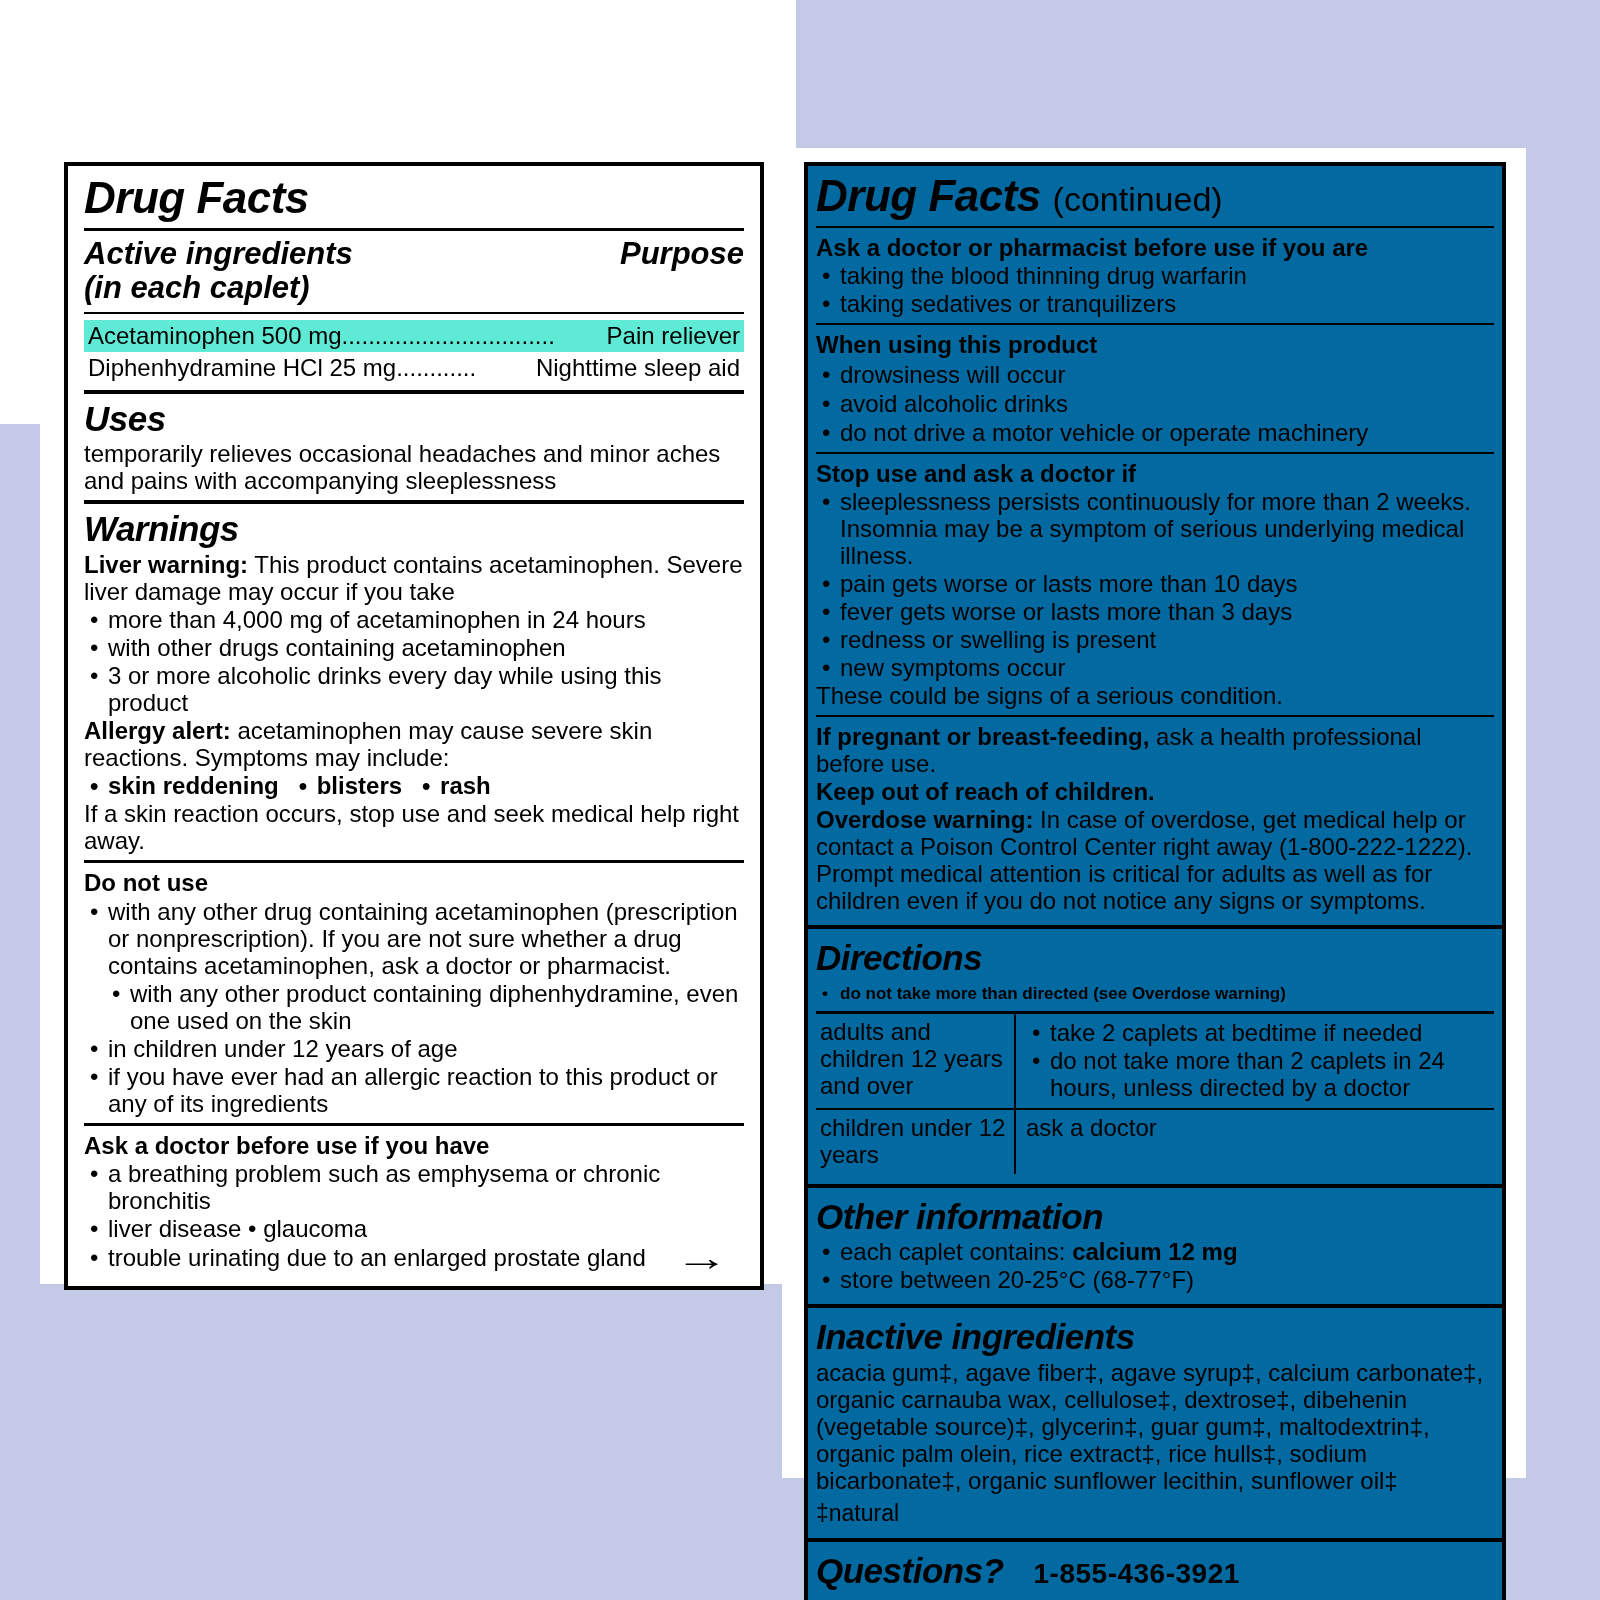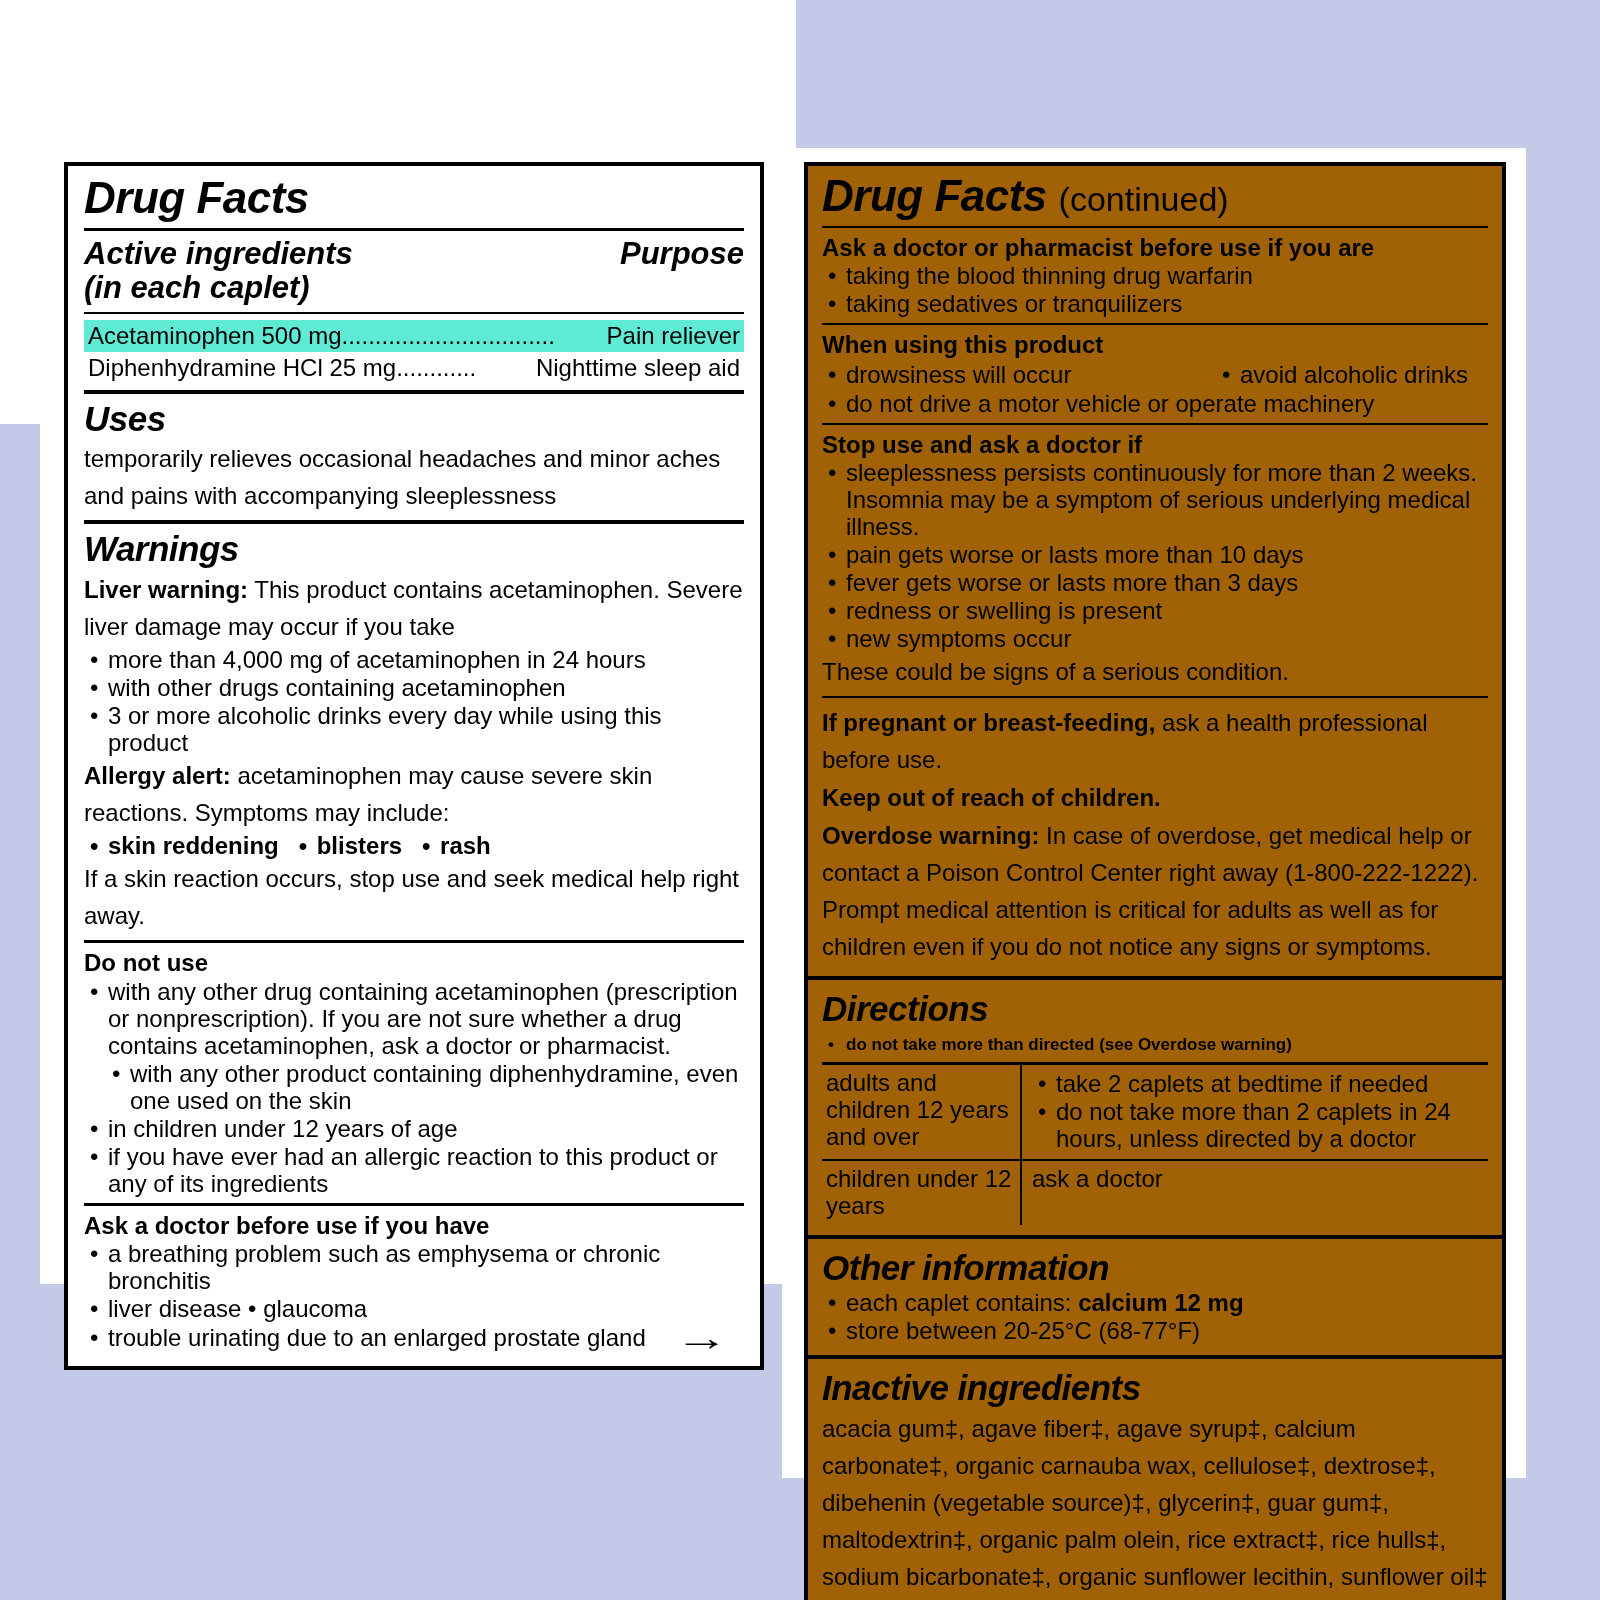--- a/index.html
+++ b/index.html
@@ -11,47 +11,47 @@
     -webkit-font-smoothing:antialiased;
   }
   .white-rect{position:absolute;background:#ffffff;}
   #bg-topleft{left:0;top:0;width:796px;height:424px;}
   #bg-left{left:40px;top:0;width:752px;height:1284px;}
   #bg-right{left:782px;top:148px;width:744px;height:1330px;}
 
   .panel{position:absolute;background:#fff;border:4px solid #000;box-sizing:border-box;}
   #left-panel{left:64px;top:162px;width:700px;padding:8px 16px 14px;}
   #right-stack{position:absolute;left:804px;top:162px;width:702px;}
-  .rbox{background:#a16207;border:4px solid #000;box-sizing:border-box;padding:6px 14px 10px;}
+  .rbox{background:#0369a1;border:4px solid #000;box-sizing:border-box;padding:6px 8px 10px;}
   .rbox + .rbox{margin-top:-4px;}
 
   .t1{font-size:44px;font-weight:bold;font-style:italic;line-height:1.08;margin:0;letter-spacing:-0.5px;}
   .t1-suffix{font-size:34px;font-weight:normal;font-style:normal;letter-spacing:0;}
   .h2{font-size:35px;font-weight:bold;font-style:italic;margin:4px 0 2px;line-height:1.1;letter-spacing:-0.5px;}
   .h3{font-size:24px;font-weight:bold;margin:4px 0 1px;line-height:1.15;}
-  p,.body{font-size:24px;line-height:37px;margin:1px 0;}
+  p,.body{font-size:24px;line-height:27px;margin:1px 0;}
   .rule{border:none;border-top:3px solid #000;margin:6px 0;}
   .rule.thin{border-top:2px solid #000;}
   .rule.thick{border-top:4px solid #000;}
 
   .b{position:relative;padding-left:24px;font-size:24px;line-height:27px;margin:1px 0;}
   .b::before{content:"\2022";position:absolute;left:6px;}
   .b.sub{margin-left:22px;}
 
   .active-row{display:flex;justify-content:space-between;align-items:flex-start;margin-top:2px;}
   .active-h{font-size:31px;font-weight:bold;font-style:italic;line-height:1.12;}
   .ing-row{display:flex;justify-content:space-between;align-items:baseline;font-size:24px;line-height:30px;padding:1px 4px;}
   .ing-row .left-part{white-space:nowrap;overflow:hidden;}
   .ing-row .purpose-part{white-space:nowrap;padding-left:10px;}
   .hl{background:#5eead4;}
 
   .inline-bullets{display:flex;gap:14px;margin:1px 0;}
   .inline-bullets .b{margin:0;font-weight:bold;}
 
-  .two-col{display:flex;}
+  .two-col{display:flex;flex-direction:column;}
   .two-col .b:first-child{width:370px;}
 
   .last-bullet-row{display:flex;justify-content:space-between;align-items:center;}
   .arrow{font-size:36px;line-height:27px;transform:scaleX(1.5);transform-origin:right center;padding-right:10px;font-weight:normal;}
 
   .dir-note{position:relative;padding-left:24px;font-size:17px;line-height:27px;font-weight:bold;margin:2px 0 4px;}
   .dir-note::before{content:"\2022";position:absolute;left:6px;}
   .dir-table{border-top:3px solid #000;}
   .dir-row{display:grid;grid-template-columns:198px 1fr;}
   .dir-row + .dir-row{border-top:2px solid #000;}

